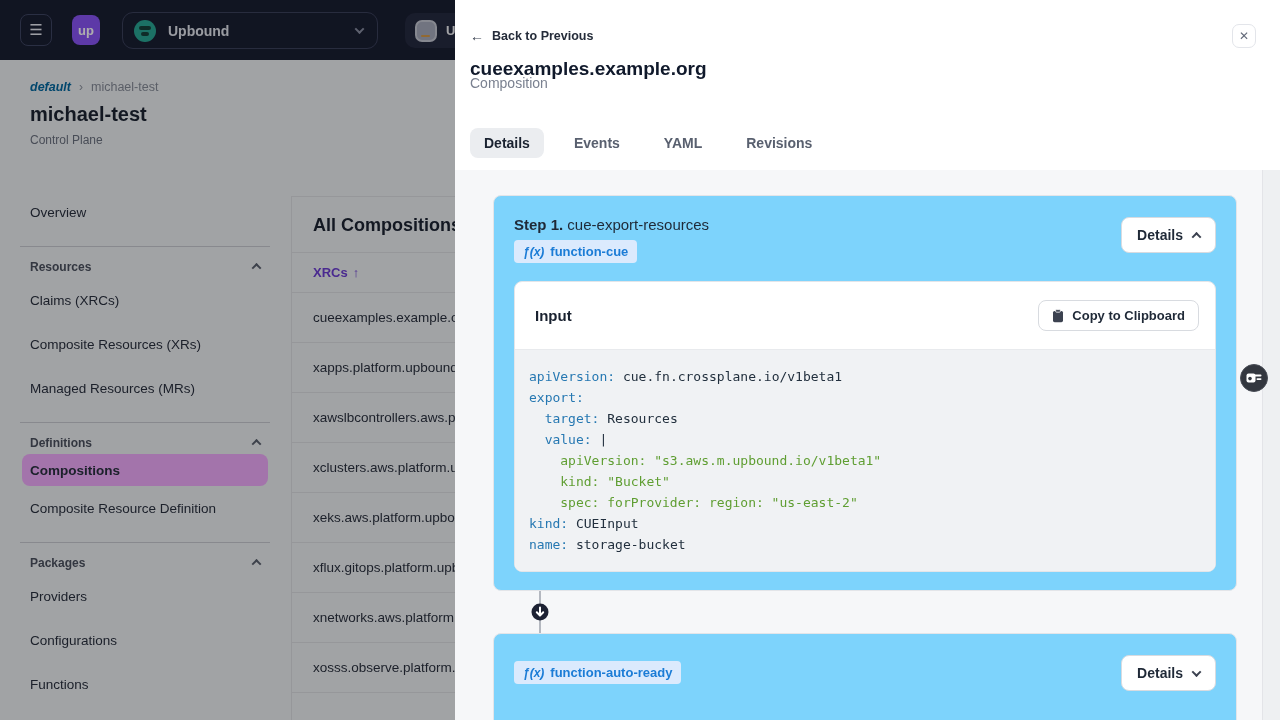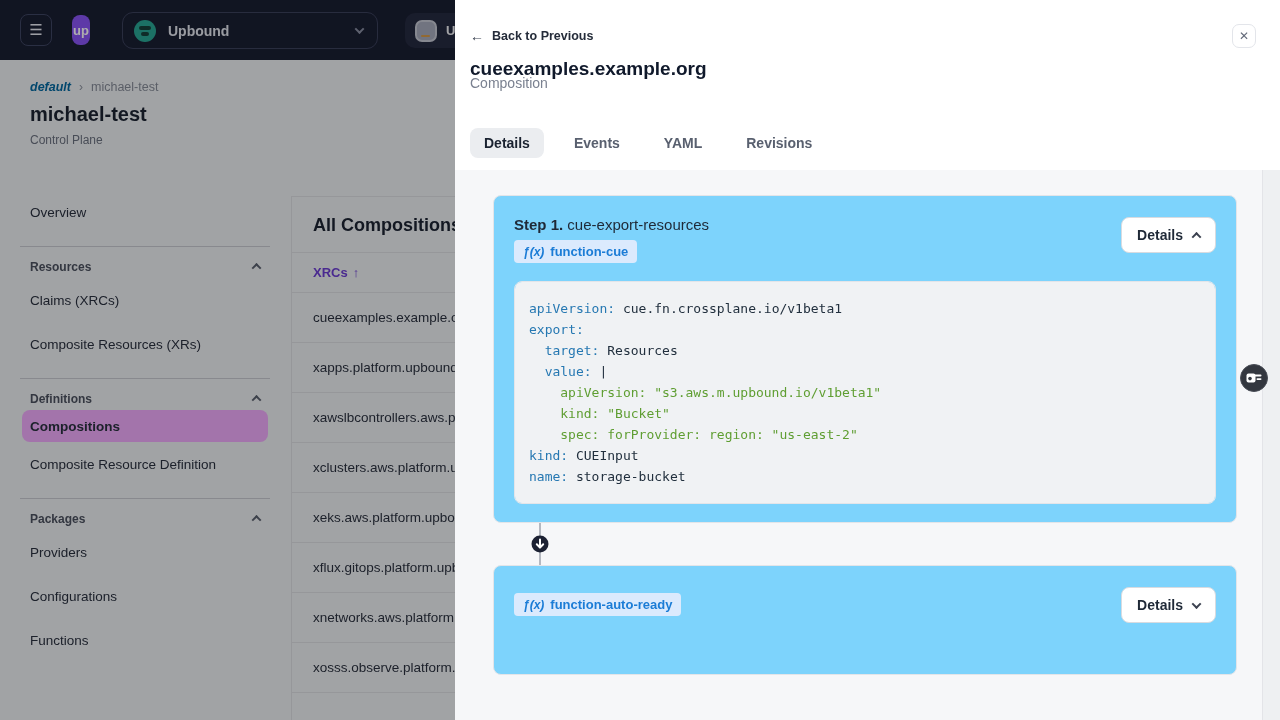--- a/index.html
+++ b/index.html
@@ -2,21 +2,21 @@
 <html><head>
 <meta charset="utf-8">
 <style>
   * { margin:0; padding:0; box-sizing:border-box; }
   html,body { width:1280px; height:720px; overflow:hidden; }
   body { font-family:"Liberation Sans", sans-serif; position:relative; background:#eef0f3; }
 
   
   .topbar { position:absolute; left:0; top:0; width:1280px; height:60px; background:#1a1f33; z-index:1; }
   .hamburger-btn { position:absolute; left:20px; top:14px; width:32px; height:32px; border:1.5px solid #3f4663; border-radius:8px; color:#e8eaf2; font-size:15px; display:flex; align-items:center; justify-content:center; cursor:pointer; }
-  .brand-logo { position:absolute; left:72px; top:15px; width:18px; height:30px; background:#8a55f7; border-radius:8px; color:#fff; font-weight:bold; font-size:13px; display:flex; align-items:center; justify-content:center; }
+  .brand-logo { position:absolute; left:72px; top:15px; width:28px; height:30px; background:#8a55f7; border-radius:8px; color:#fff; font-weight:bold; font-size:13px; display:flex; align-items:center; justify-content:center; }
   .org-select { position:absolute; left:122px; top:12px; width:256px; height:37px; border:1px solid #3b415c; border-radius:11px; display:flex; align-items:center; padding:0 14px 0 11px; cursor:pointer; }
   .org-icon { width:22px; height:22px; border-radius:50%; background:#2aa795; position:relative; flex:0 0 auto; }
   .org-icon:before { content:""; position:absolute; left:5px; top:6px; width:12px; height:4px; border-radius:2px; background:#17413c; }
   .org-icon:after { content:""; position:absolute; left:7px; top:12px; width:8px; height:4px; border-radius:2px; background:#17413c; }
   .org-label { color:#e2e5ee; font-weight:bold; font-size:14px; margin-left:12px; flex:1; }
   .chev { width:7px; height:7px; border-left:2px solid currentColor; border-top:2px solid currentColor; display:inline-block; }
   .chev.down { transform:rotate(225deg) translate(1px,1px); }
   .chev.up { transform:rotate(45deg) translate(1px,1px); }
   .org-select .chev { color:#8a8fa3; }
   .user-pill { position:absolute; left:405px; top:13px; width:90px; height:35px; background:#262b42; border-radius:10px; display:flex; align-items:center; padding:0 10px; }
@@ -137,20 +137,24 @@
     <div class="nav-item link">
       <span>Claims (XRCs)</span>
 
     </div>
 
     <div class="nav-item link">
       <span>Composite Resources (XRs)</span>
 
     </div>
 
+    <div class="nav-item link">
+      <span>Managed Resources (MRs)</span>
+
+    </div>
 
     <div class="nav-item section">
       <span>Definitions</span>
       <span class="chev up"></span>
     </div>
 
     <div class="nav-item link active">
       <span>Compositions</span>
 
     </div>
@@ -267,20 +271,30 @@
           <span class="fn-glyph">ƒ(x)</span>
           <span>function-cue</span>
         </div>
         <div class="details-btn">
           <span>Details</span>
           <span class="chev up"></span>
         </div>
       </div>
 
       <div class="input-card">
+        <div class="input-head">
+          <span class="input-title">Input</span>
+          <div class="copy-btn">
+            <svg width="12" height="14" viewBox="0 0 12 14">
+                <rect x="1" y="2" width="10" height="11.2" rx="1.6" fill="#3c4250"></rect>
+                <rect x="3.6" y="0.6" width="4.8" height="2.6" rx="1" fill="#3c4250" stroke="#fff" stroke-width="0.8"></rect>
+              </svg>
+            <span>Copy to Clipboard</span>
+          </div>
+        </div>
         <div class="code">
 
             <div class="code-line ind0"><span class="ck">apiVersion:</span><span class="cv"> cue.fn.crossplane.io/v1beta1</span></div>
 
             <div class="code-line ind0"><span class="ck">export:</span><span class="cv"></span></div>
 
             <div class="code-line ind1"><span class="ck">target:</span><span class="cv"> Resources</span></div>
 
             <div class="code-line ind1"><span class="ck">value:</span><span class="cv"> |</span></div>
 

